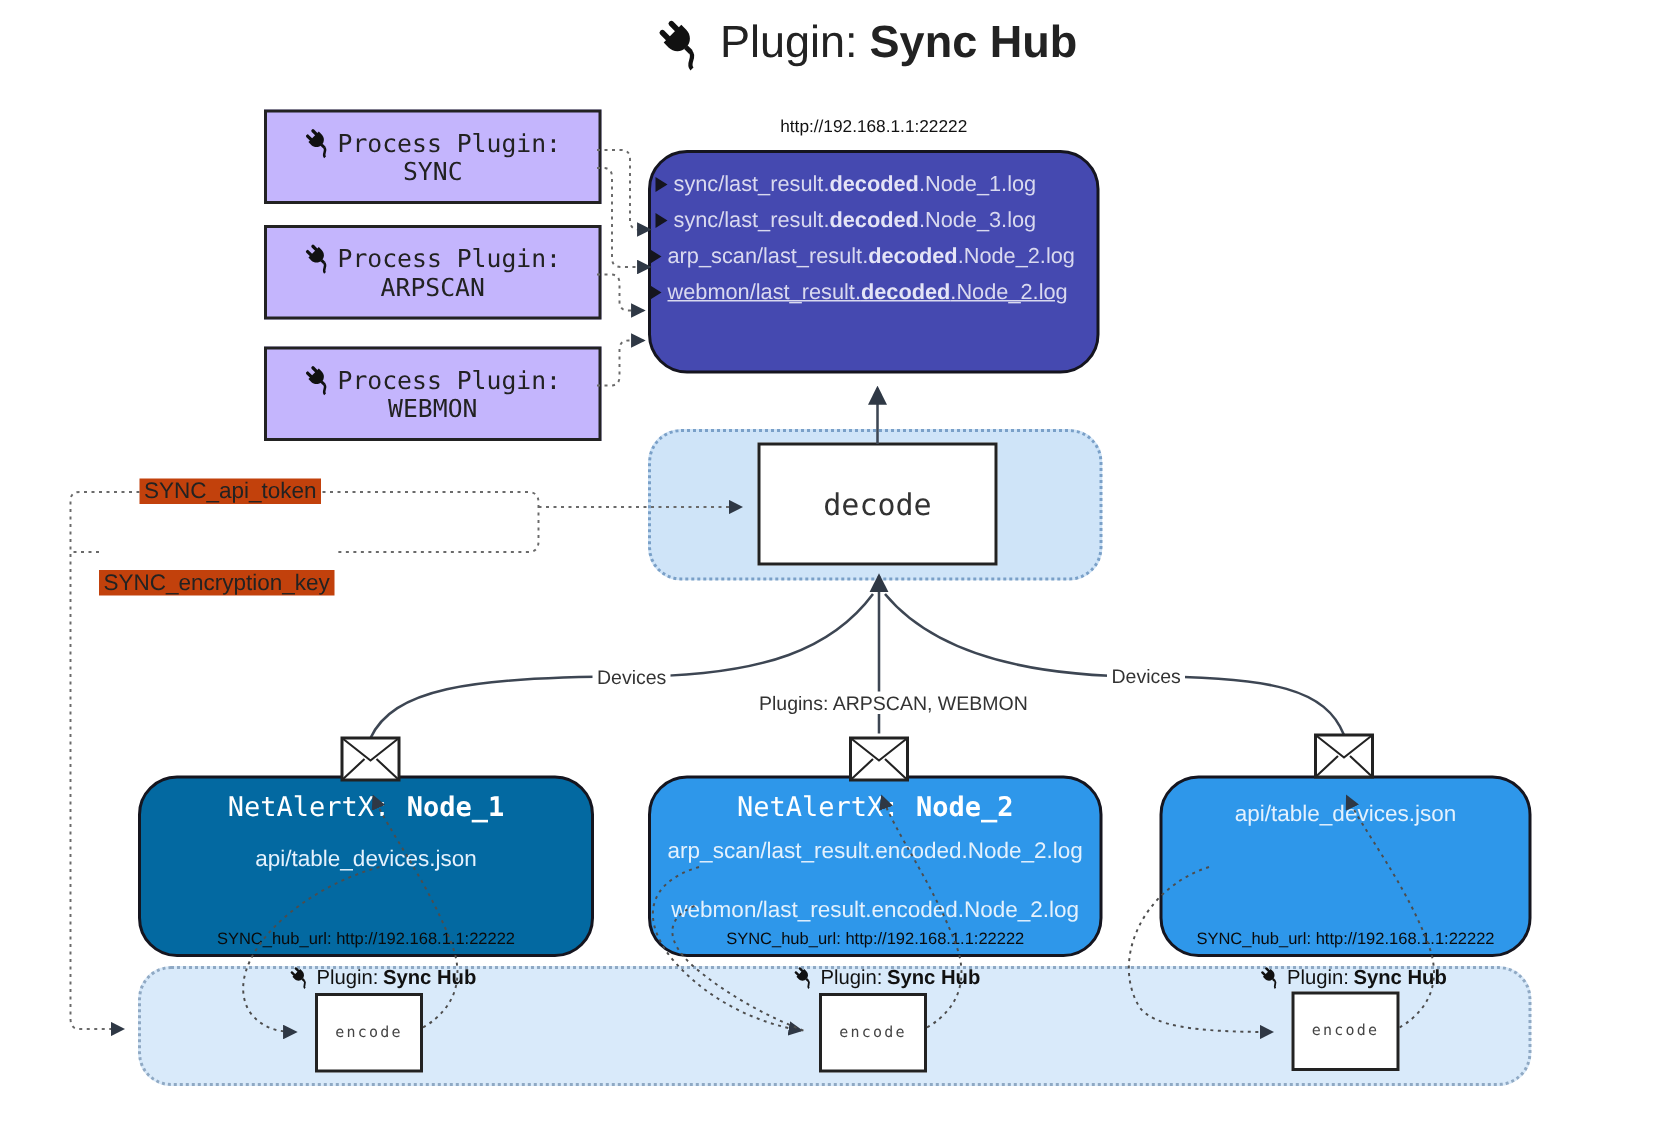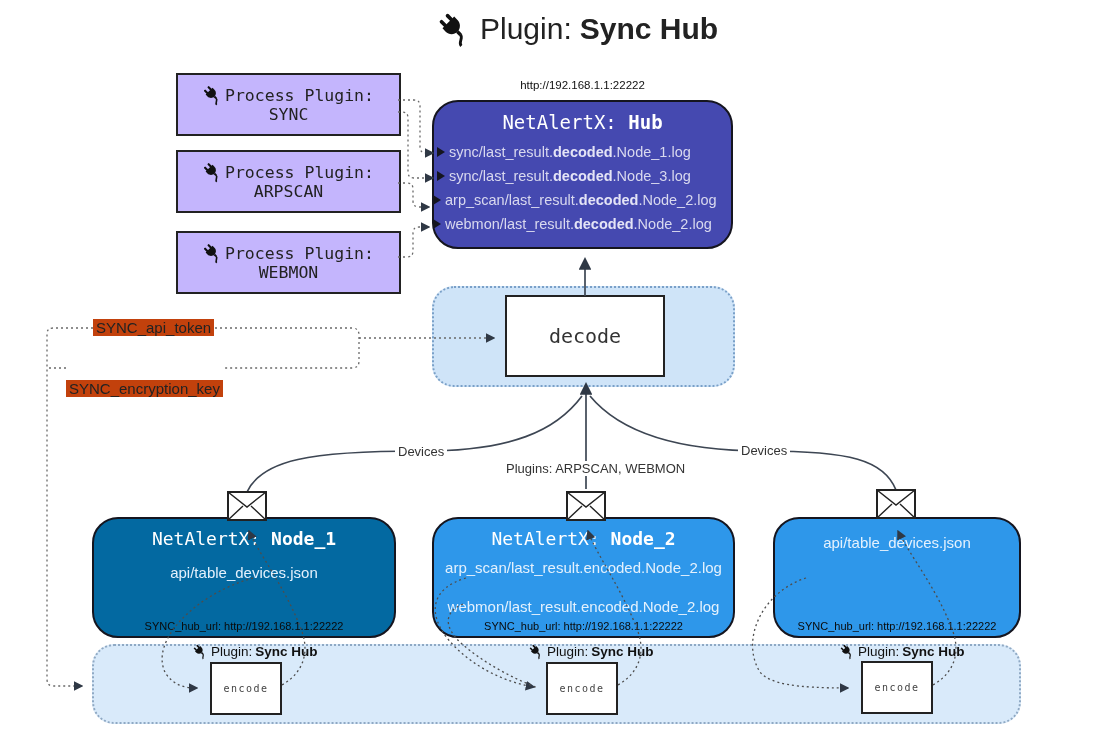--- a/index.html
+++ b/index.html
@@ -129,36 +129,33 @@
             <path d="M11.9,17.4 c0,3.6 -5.2,2.6 -5.2,6.2" stroke="#111" stroke-width="2" fill="none"></path>
           </svg>
         </span>
       <span>Process Plugin:</span>
     </span>
     <span>WEBMON</span>
   </div>
 
   <div class="abs urltop">http://192.168.1.1:22222</div>
   <div class="abs hub" style="background:#4549b0;">
-    <div class="hub-title">
-      <span>NetAlertX:</span> <b>Hub</b>
-    </div>
     <div class="hublog">
       <span class="tri"></span>
       <span><span>sync/last_result.</span><b>decoded</b><span>.Node_1.log</span></span>
     </div>
     <div class="hublog">
       <span class="tri"></span>
       <span><span>sync/last_result.</span><b>decoded</b><span>.Node_3.log</span></span>
     </div>
     <div class="hublog" style="margin-left:0;">
       <span class="tri"></span>
       <span><span>arp_scan/last_result.</span><b>decoded</b><span>.Node_2.log</span></span>
     </div>
-    <div class="hublog" style="margin-left:0;">
+    <div class="hublog" style="margin-left:0;text-decoration:underline;">
       <span class="tri"></span>
       <span><span>webmon/last_result.</span><b>decoded</b><span>.Node_2.log</span></span>
     </div>
   </div>
 
   <div class="abs decode-wrap" style="background:#cfe4f8;"></div>
   <div class="abs decode-box">
     <span>decode</span>
   </div>
 

